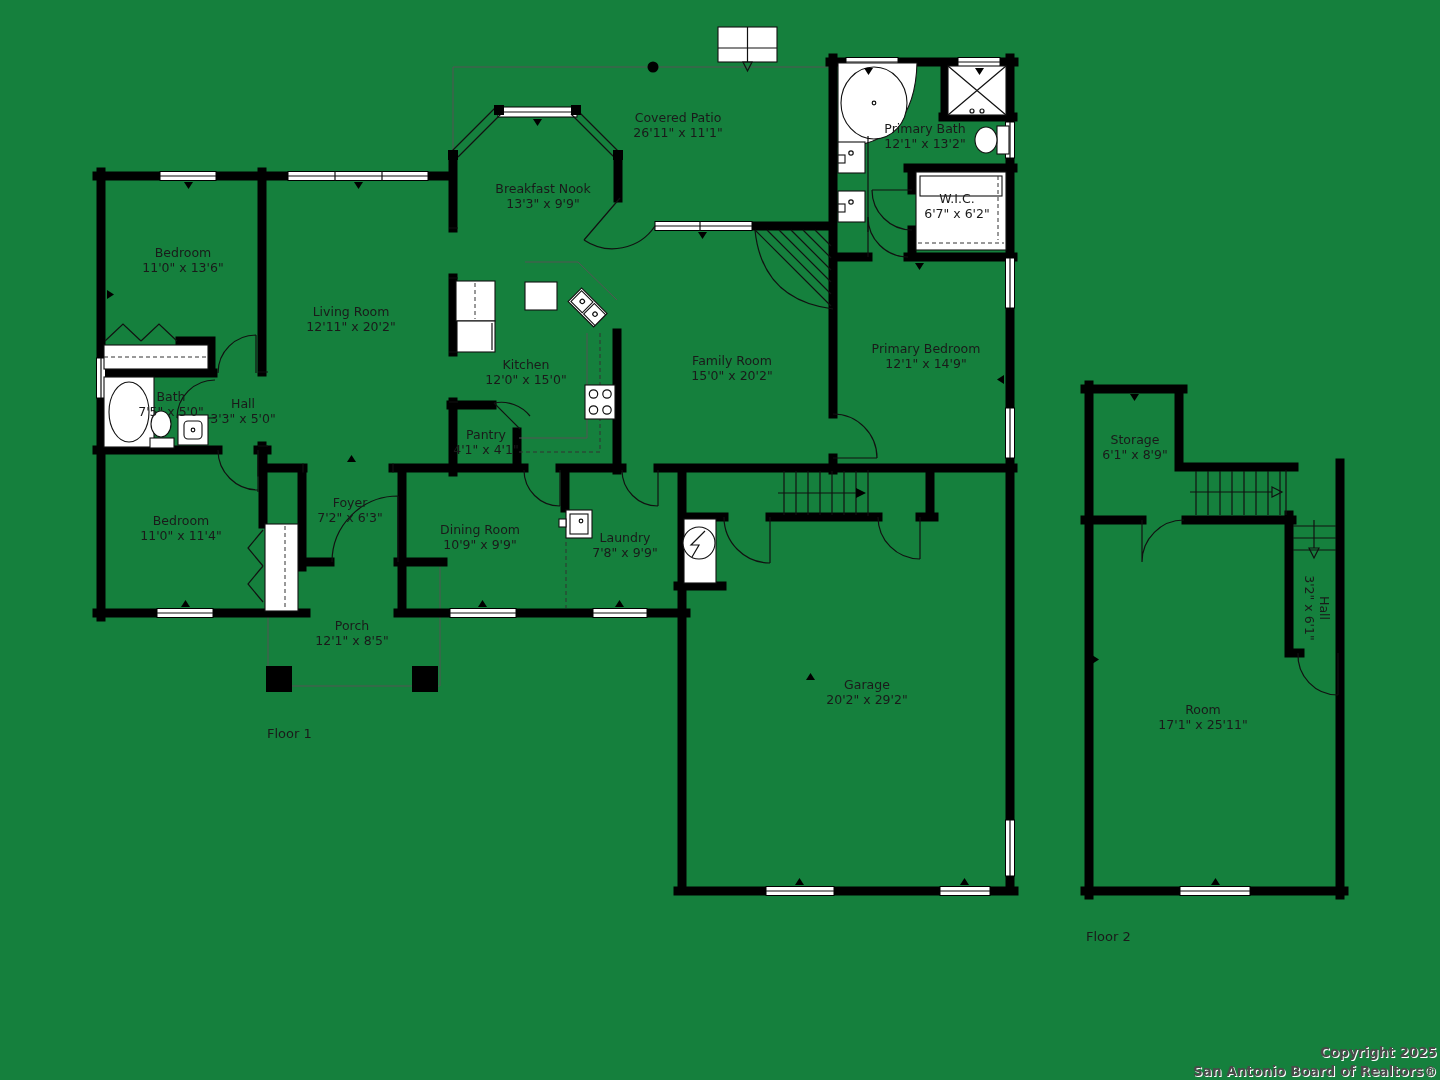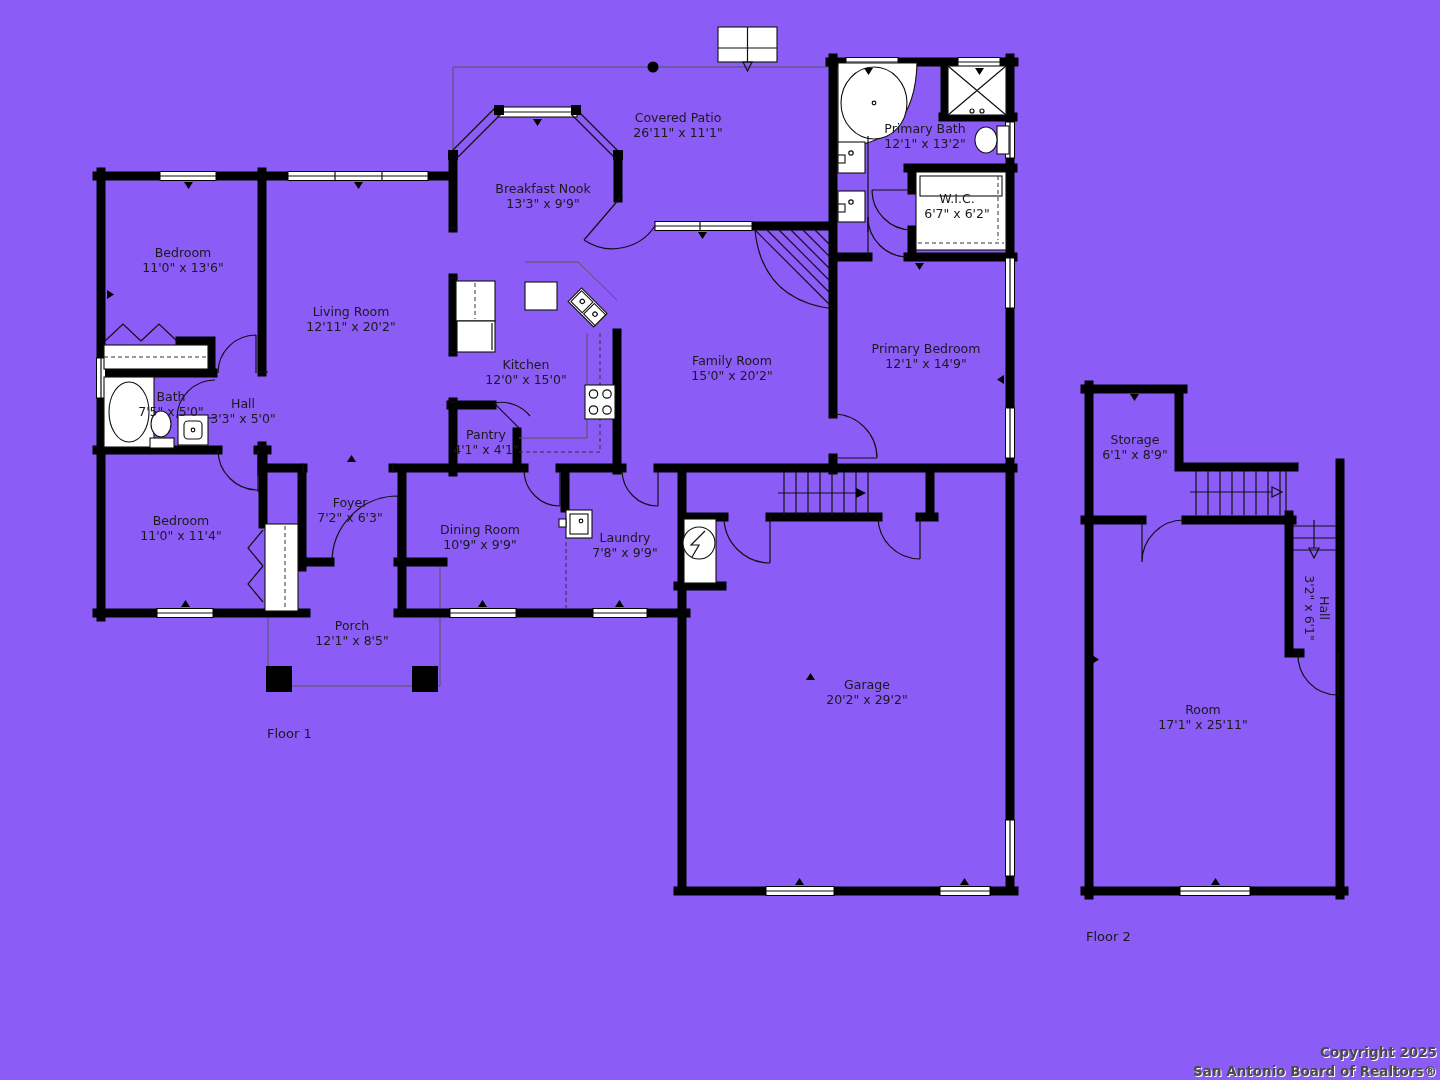--- a/index.html
+++ b/index.html
@@ -1,16 +1,16 @@
 <!DOCTYPE html>
 <html><head>
 <meta charset="utf-8">
 <style>
   html,body{margin:0;padding:0;background:#fff;}
-  .stage{position:relative;width:1440px;height:1080px;background:#8b5cf6;overflow:hidden;
+  .stage{position:relative;width:1440px;height:1080px;background:#15803d;overflow:hidden;
          font-family:"DejaVu Sans","Liberation Sans",sans-serif;}
   svg{display:block}
   .room-name,.room-dims{font-family:"DejaVu Sans","Liberation Sans",sans-serif;
         font-size:12.5px;fill:#1a1a1a;}
   .floor-label{font-family:"DejaVu Sans","Liberation Sans",sans-serif;font-size:13px;fill:#1a1a1a;}
   .copyright{font-family:"DejaVu Sans","Liberation Sans",sans-serif;font-size:13.5px;font-weight:bold;fill:#4a4a4a;}
   .copyright-shadow{font-family:"DejaVu Sans","Liberation Sans",sans-serif;font-size:13.5px;font-weight:bold;fill:#ffffff;}
   .wall{stroke:#000;stroke-width:9;fill:none;stroke-linecap:square;}
   .thin{stroke:#111;stroke-width:1.2;fill:none;}
   .thin-gray{stroke:#555;stroke-width:1;fill:none;}

